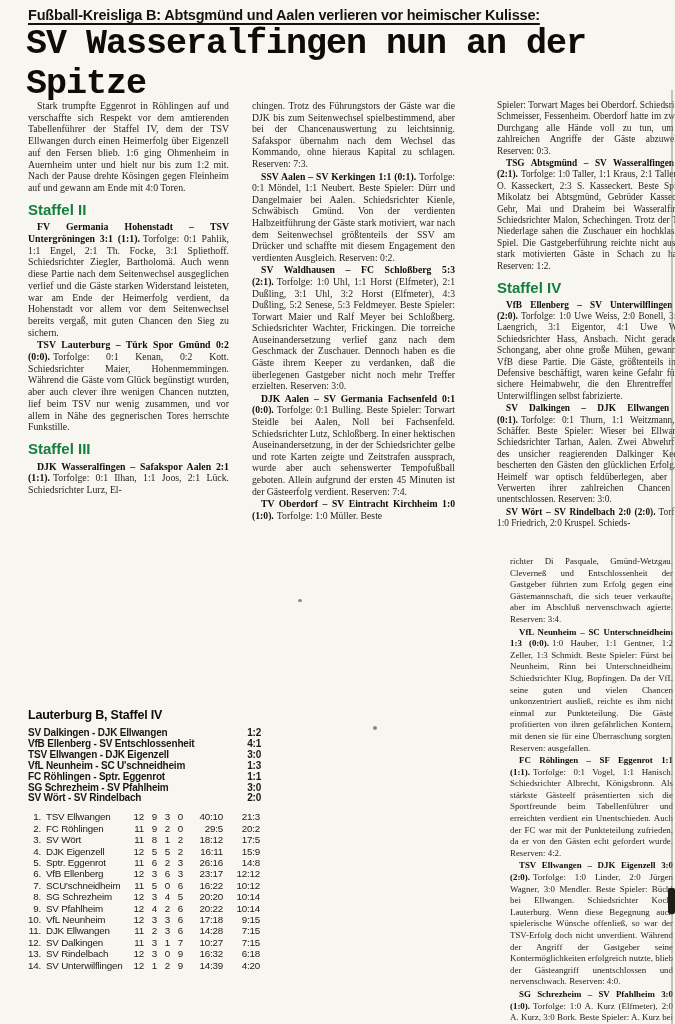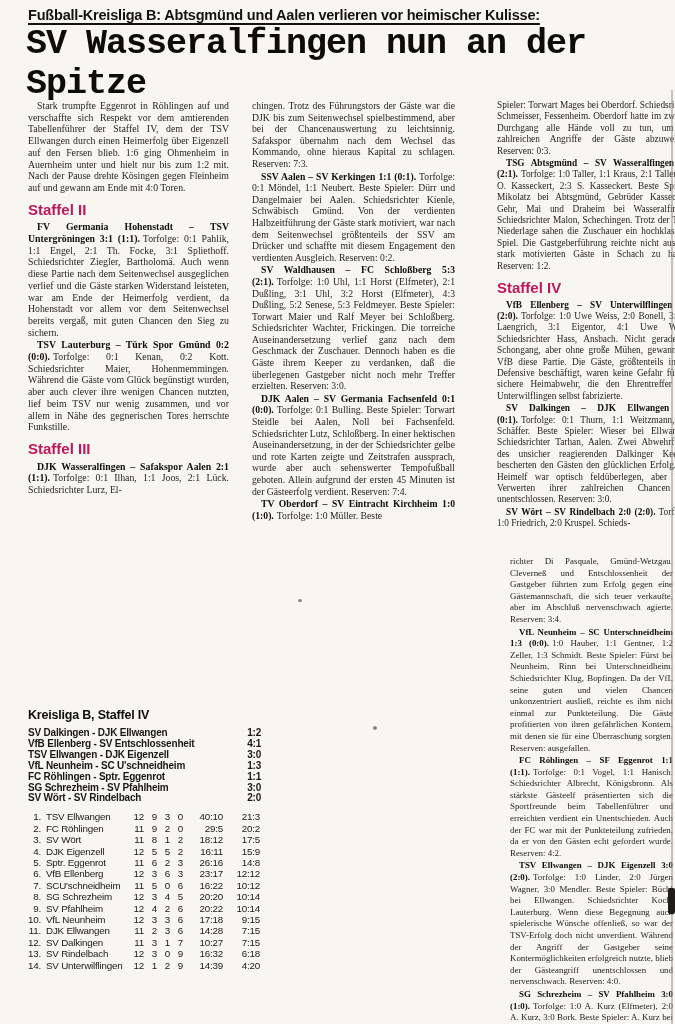--- a/index.html
+++ b/index.html
@@ -31,21 +31,21 @@
   .col1{left:28px;top:100px;width:201px;font-size:9.8px;line-height:11.7px;}
   .col2{left:252px;top:100px;width:203px;font-size:9.7px;line-height:11.6px;}
   .col3{left:477px;top:100px;width:196px;font-size:9.3px;line-height:11.4px;margin-left:20px;}
   .col4{left:510px;top:556px;width:163px;font-size:8.9px;line-height:11.6px;}
   .lede{font-weight:bold;font-size:10.4px;line-height:12.4px;color:#14100c;}
   .indent{text-indent:9px;}
   .report{text-indent:9px;}
   .lead{font-weight:bold;color:#120f0b;padding-right:3px;}
   .staffel{
     margin:10px 0 6px 0;font-family:"Liberation Sans","DejaVu Sans",sans-serif;
-    font-weight:bold;font-size:15px;color:#be185d;text-align:left;
+    font-weight:bold;font-size:15px;color:#15803d;text-align:left;
   }
   
   .tablebox{
     position:absolute;left:28px;top:708px;width:233px;
     font-family:"Liberation Sans","DejaVu Sans",sans-serif;color:#1b1814;
   }
   .tb-title{font-weight:bold;font-size:12.5px;letter-spacing:-0.2px;margin-bottom:6px;color:#100d0a;}
   .tb-results{margin-bottom:7px;}
   .trow{display:flex;justify-content:space-between;font-weight:bold;font-size:10px;line-height:10.9px;letter-spacing:-0.2px;}
   .trow .sc{font-weight:bold;}
@@ -126,21 +126,21 @@
     </p>
     <p class="report">
       <b class="lead">TSV Ellwangen – DJK Eigenzell 3:0 (2:0).</b><span>Torfolge: 1:0 Linder, 2:0 Jürgen Wagner, 3:0 Mendler. Beste Spieler: Büchl bei Ellwangen. Schiedsrichter Koch, Lauterburg. Wenn diese Begegnung auch spielerische Wünsche offenließ, so war der TSV-Erfolg doch nicht unverdient. Während der Angriff der Gastgeber seine Kontermöglichkeiten erfolgreich nutzte, blieb der Gästeangriff unentschlossen und nervenschwach. Reserven: 4:0.</span>
     </p>
     <p class="report">
       <b class="lead">SG Schrezheim – SV Pfahlheim 3:0 (1:0).</b><span>Torfolge: 1:0 A. Kurz (Elfmeter), 2:0 A. Kurz, 3:0 Bork. Beste Spieler: A. Kurz bei Schrezheim. Schiedsrichter Funk, Adelmannsfelden. Vom Beginn an bis zum Schlußpfiff war die SG Herr im eigenen</span>
     </p>
   </div>
 
   <div class="tablebox">
-    <div class="tb-title">Kreisliga B, Staffel IV</div>
+    <div class="tb-title">Lauterburg B, Staffel IV</div>
 
     <div class="tb-results">
       <div class="trow">
           <span>SV Dalkingen - DJK Ellwangen</span>
           <span class="sc">1:2</span>
         </div>
       <div class="trow">
           <span>VfB Ellenberg - SV Entschlossenheit</span>
           <span class="sc">4:1</span>
         </div>

